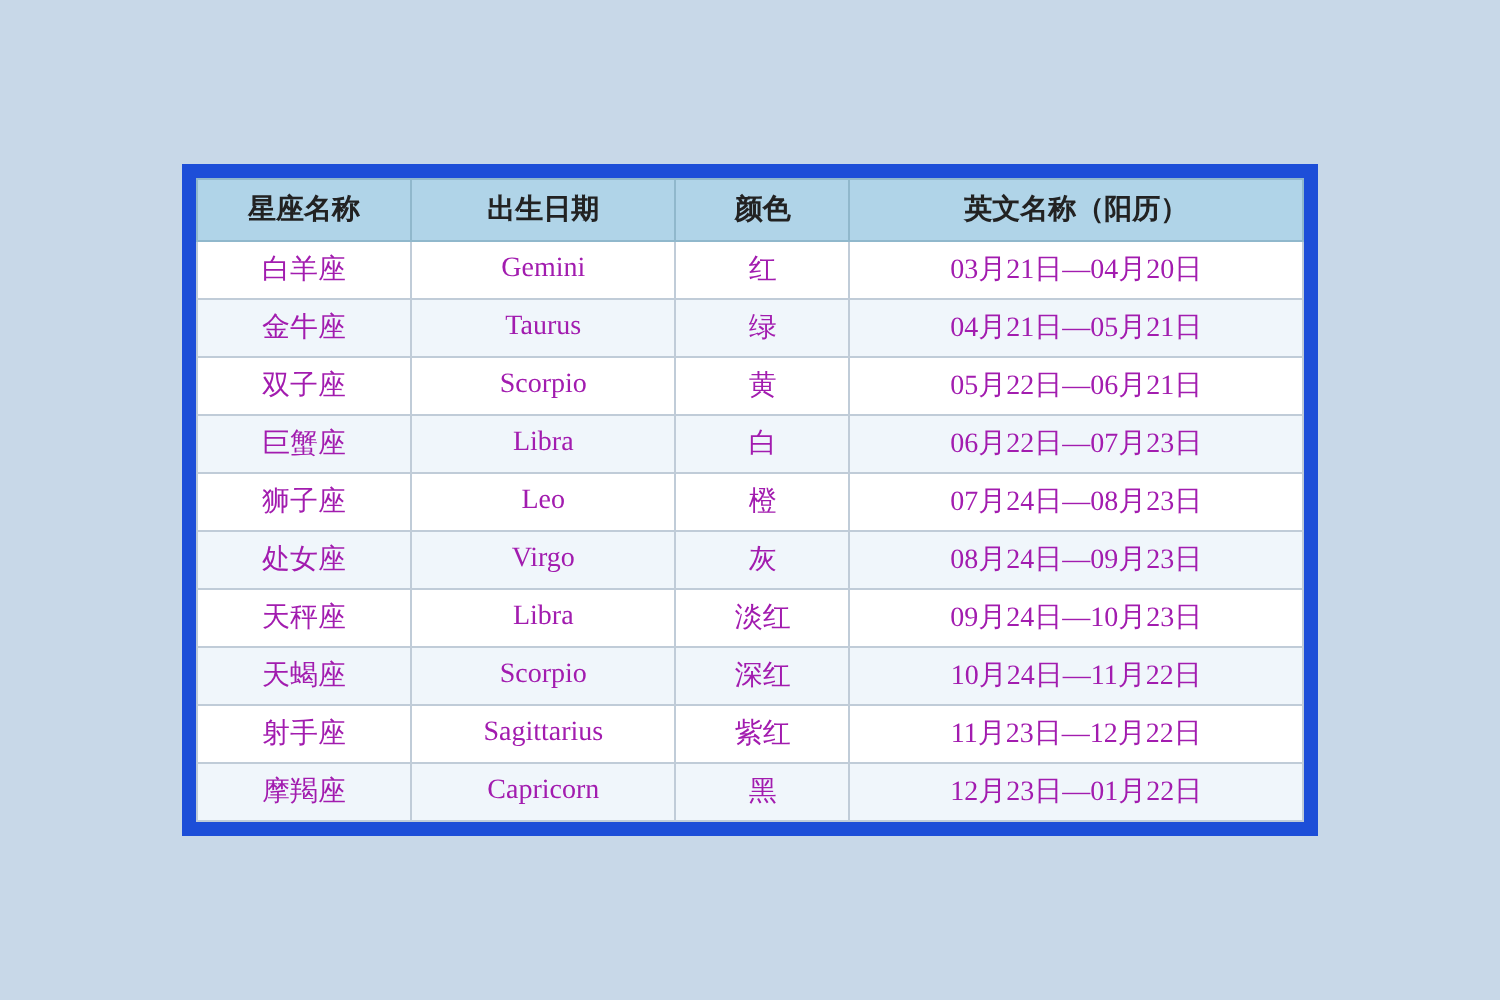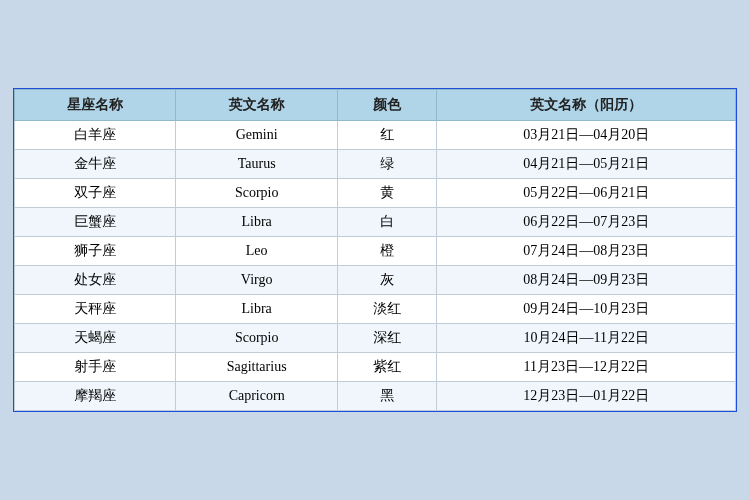--- a/index.html
+++ b/index.html
@@ -8,60 +8,60 @@
       height: 500px;
       background-color: #c8d8e8;
       display: flex;
       align-items: center;
       justify-content: center;
       font-family: "SimSun", "宋体", serif;
       font-size: 14px;
     }
     .table-container {
       background: #ffffff;
-      border: 1px solid #1d4ed8;
-      width: 724px;
+      border: 7px solid #1d4ed8;
+      width: 568px;
     }
     table {
       width: 100%;
       border-collapse: collapse;
     }
     thead tr th {
       background-color: #b0d4e8;
       border: 1px solid #90b8cc;
       padding: 6px 8px;
       text-align: center;
       font-weight: bold;
       color: #222;
       font-size: 14px;
     }
     tbody tr td {
       border: 1px solid #c0ccd8;
-      padding: 5px 4px;
+      padding: 5px 16px;
       text-align: center;
-      color: #000000;
+      color: #a21caf;
       font-size: 14px;
       background-color: #ffffff;
     }
     tbody tr:nth-child(even) td {
       background-color: #f0f6fb;
     }
     tbody tr td:first-child {
       font-weight: normal;
     }
   </style>
 </head>
 <body>
 
 <div class="table-container">
   <table>
     <thead>
       <tr>
         <th>星座名称</th>
-        <th>英文名称</th>
+        <th>出生日期</th>
         <th>颜色</th>
         <th>英文名称（阳历）</th>
       </tr>
     </thead>
     <tbody id="table-body">
     <tr>
           <td>白羊座</td>
           <td>Gemini</td>
           <td>红</td>
           <td>03月21日—04月20日</td>

